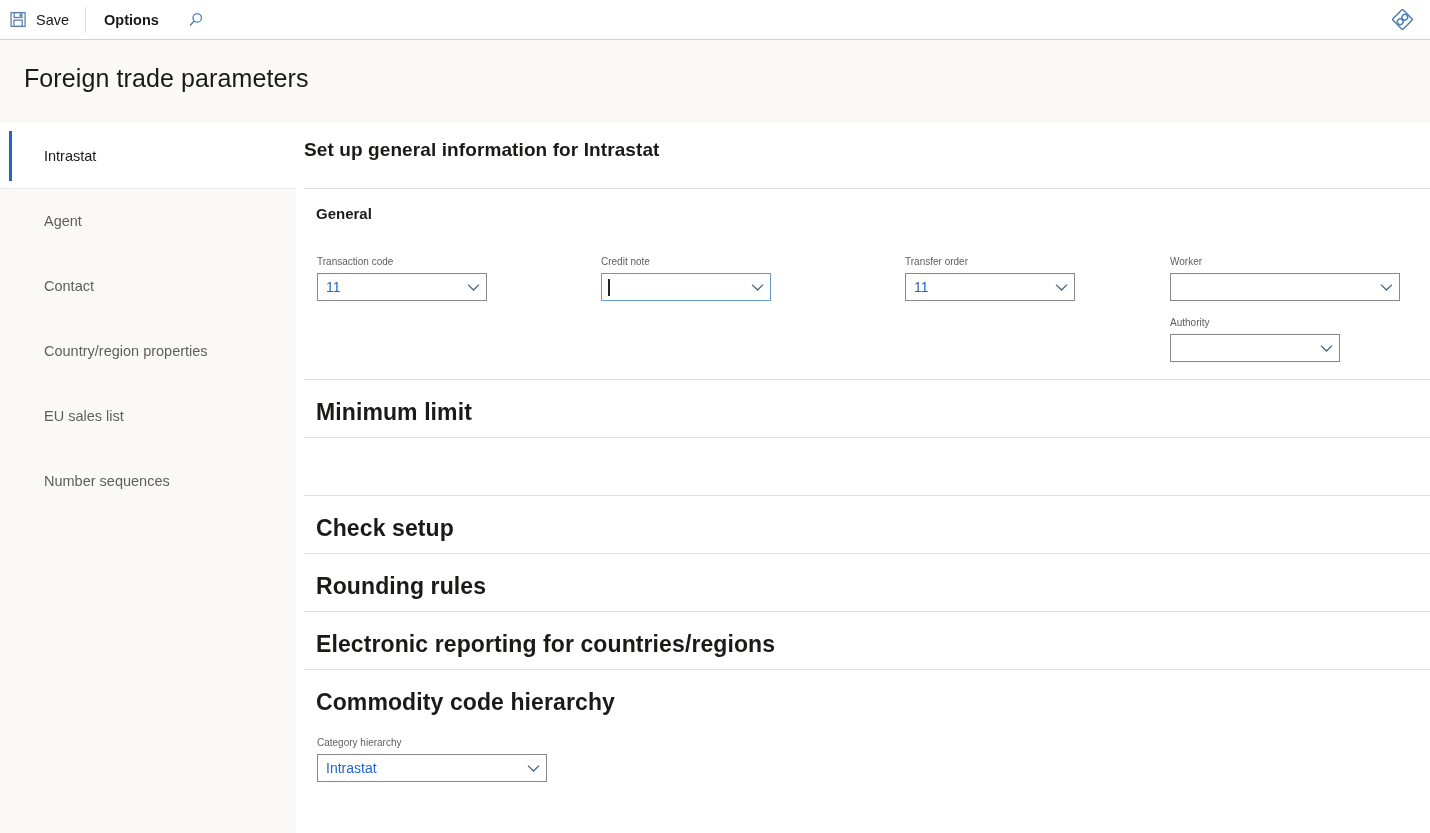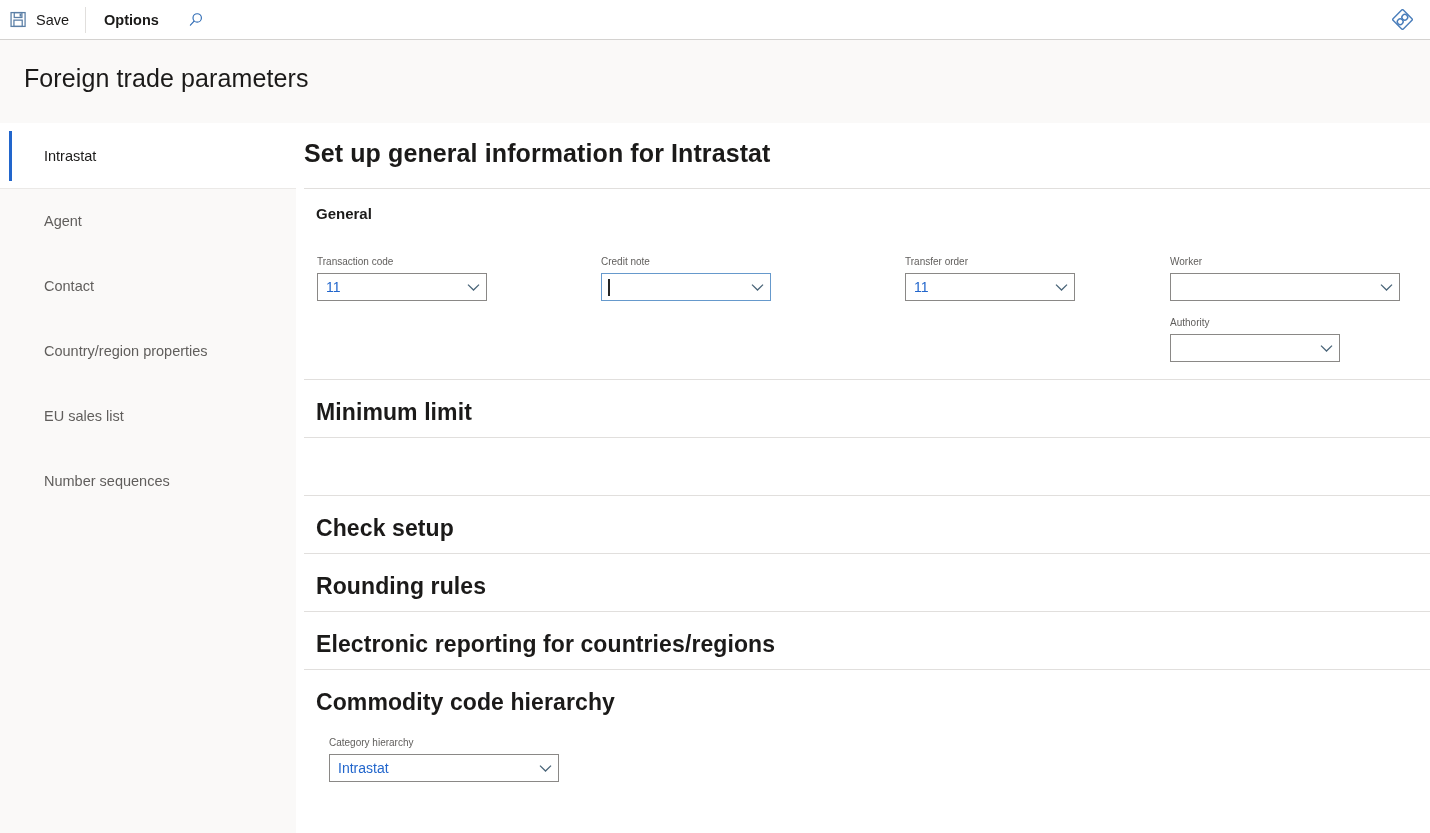--- a/index.html
+++ b/index.html
@@ -116,21 +116,21 @@
     position: absolute;
     left: 296px; top: 123px;
     width: 1134px; height: 710px;
     background: #ffffff;
     overflow: hidden;
   }
 
   .section-heading {
     position: absolute;
     left: 8px; top: 16px;
-    font-size: 25px;
+    font-size: 19px;
     font-weight: 600;
     color: #1b1a19;
     letter-spacing: .1px;
     text-align: right;
   }
 
   .divider {
     position: absolute;
     left: 8px;
     width: 1126px;
@@ -377,21 +377,21 @@
   <div class="divider" style="top:488px;"></div>
   <div class="fasttab" style="top:488px; height:58px;">
     <div class="fasttab-title" style="top:20px;">Electronic reporting for countries/regions</div>
   </div>
 
   <div class="divider" style="top:546px;"></div>
   <div class="fasttab" style="top:546px; height:58px;">
     <div class="fasttab-title" style="top:20px;">Commodity code hierarchy</div>
   </div>
 
-  <div class="field" style="left:33px; top:612px; width:230px;">
+  <div class="field" style="left:21px; top:612px; width:230px;">
     <div class="field-label">Category hierarchy</div>
     <div class="combo" style="width:230px;">
       <span class="combo-value">Intrastat</span>
       <span class="caret">
         <svg width="13" height="9" viewBox="0 0 13 9">
             <polyline points="1,1.6 6.5,7 12,1.6" fill="none" stroke="#4a6579" stroke-width="1.3"></polyline>
           </svg>
       </span>
     </div>
   </div>

